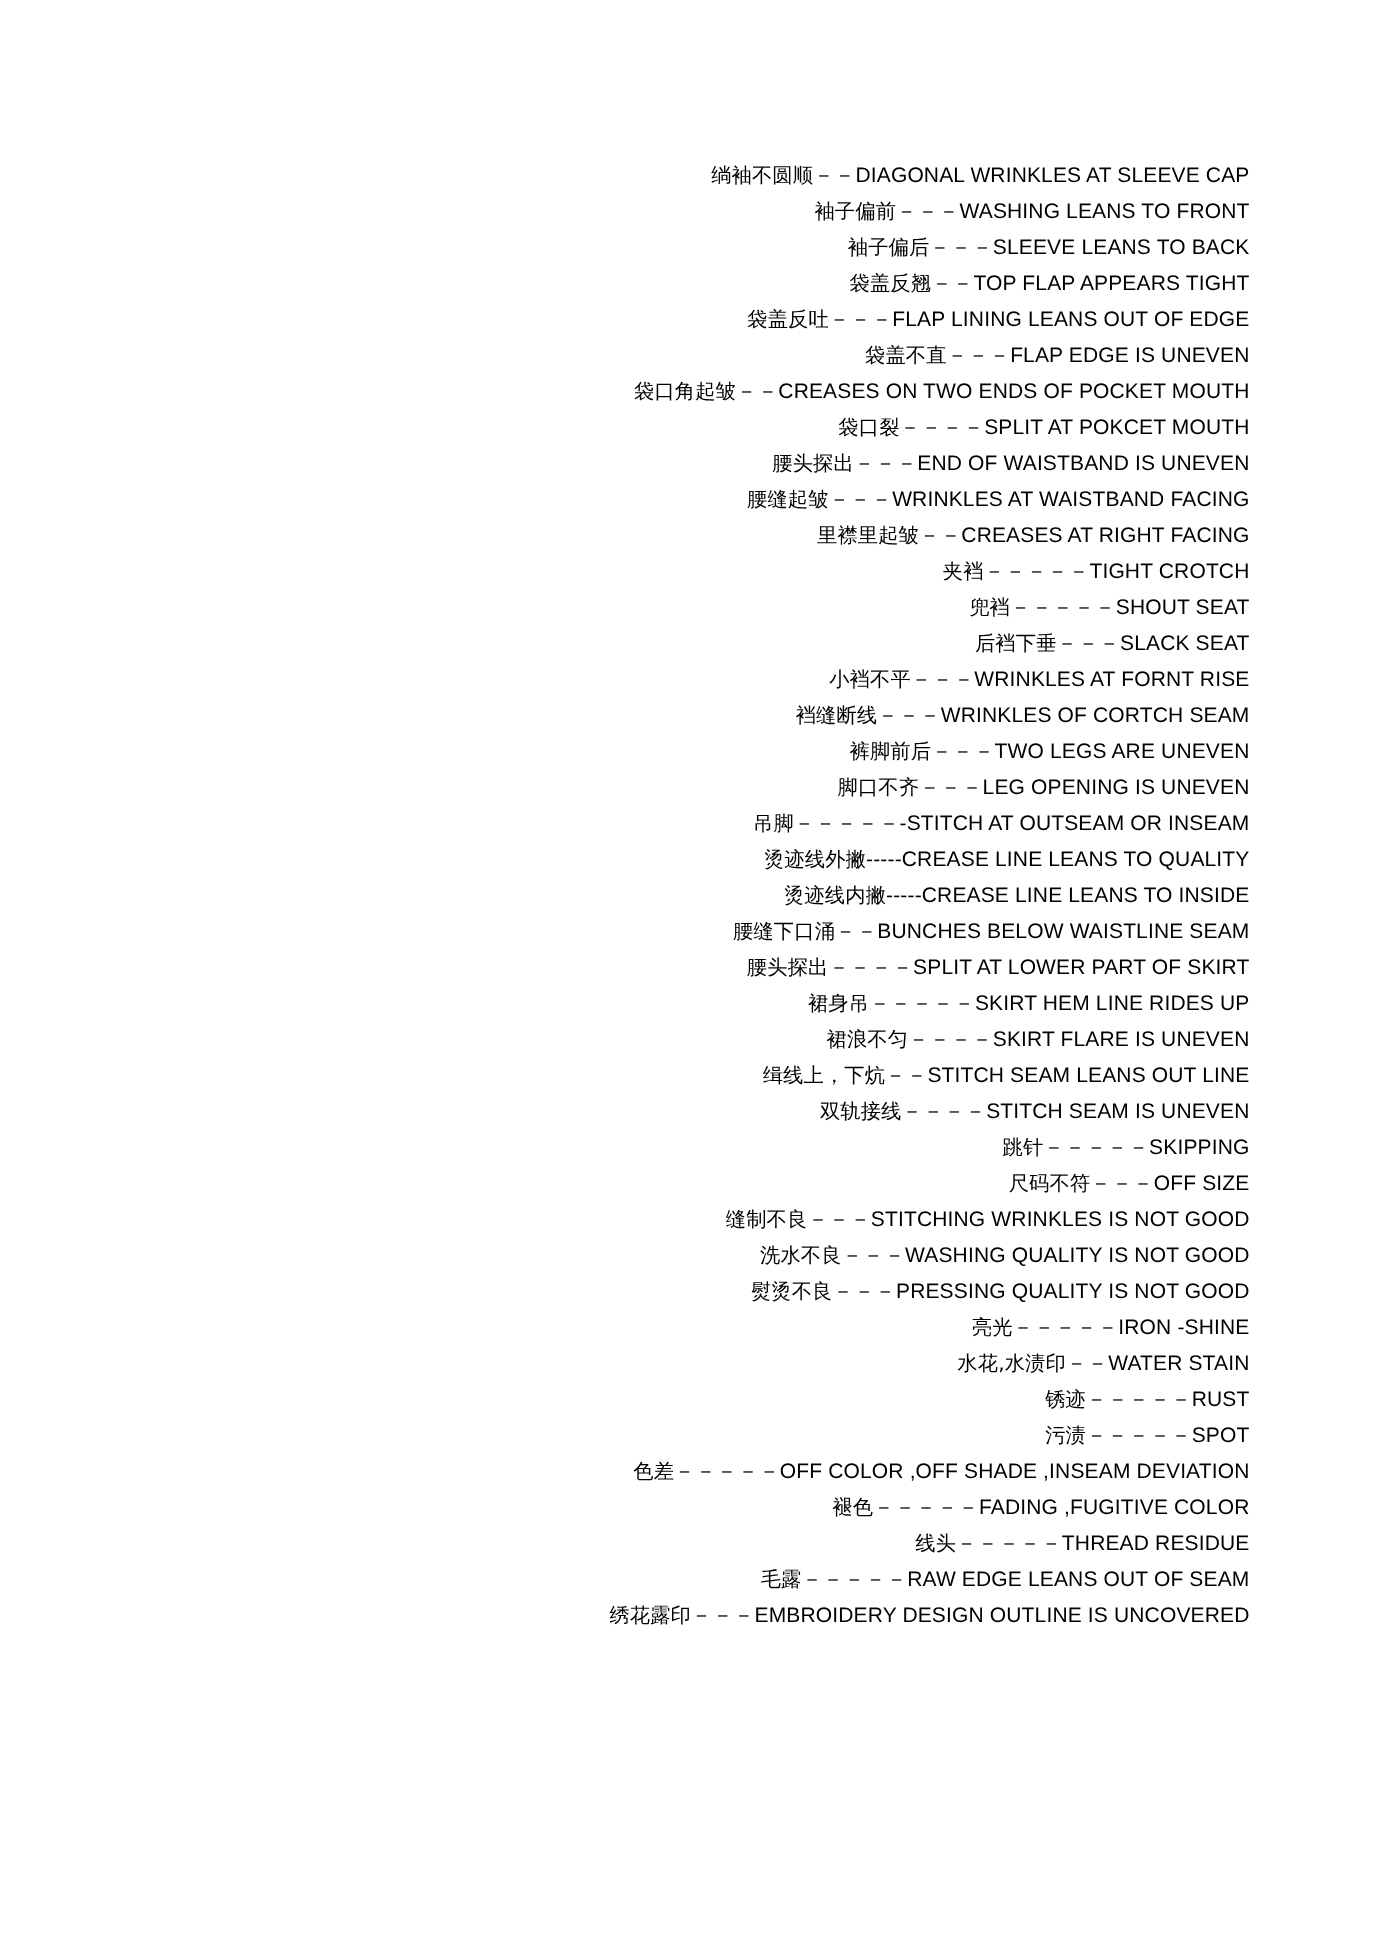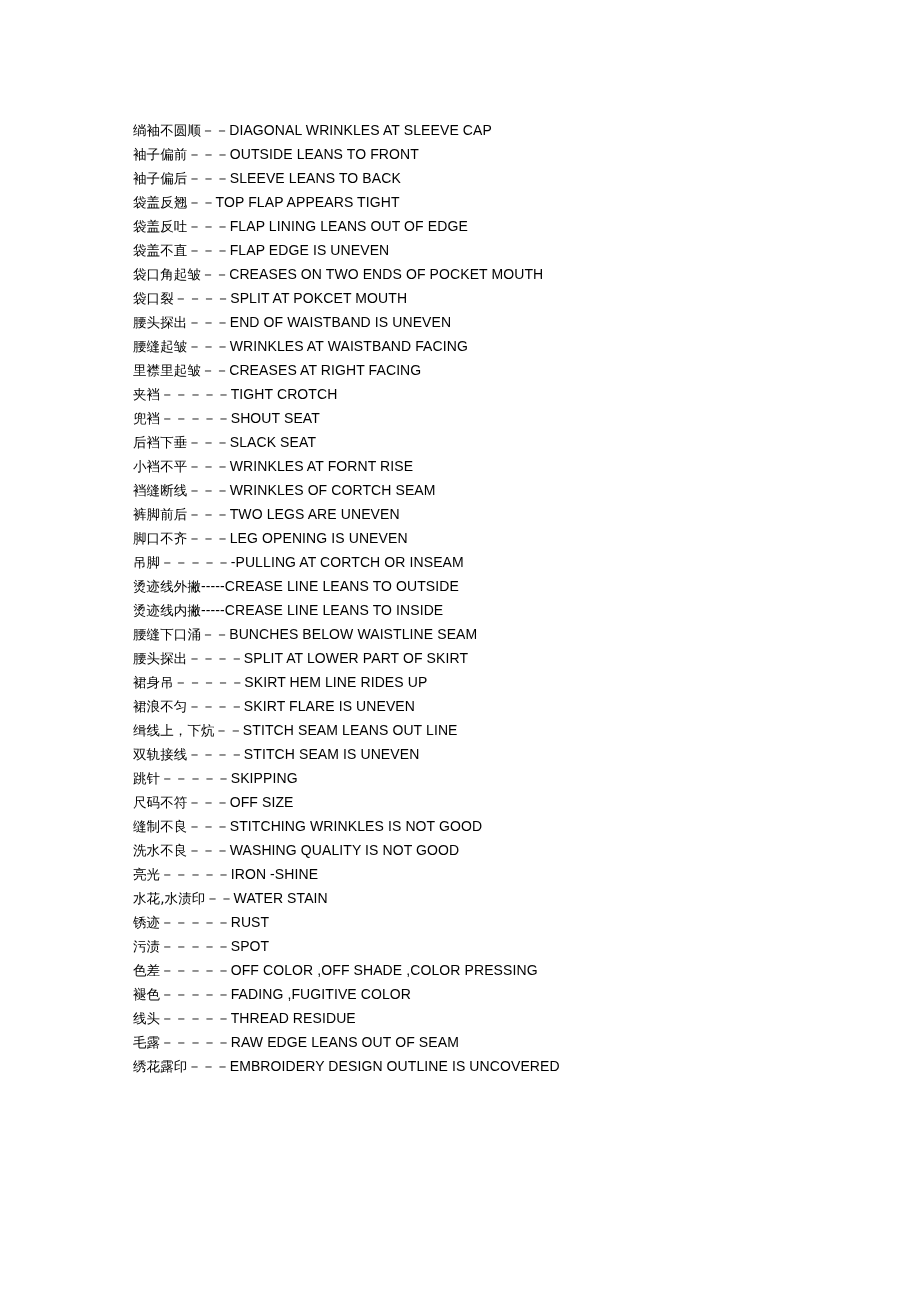--- a/index.html
+++ b/index.html
@@ -17,75 +17,77 @@
   .page {
     position: relative;
     width: 920px;
     height: 1302px;
     background: #ffffff;
     box-sizing: border-box;
   }
   .glossary {
     position: absolute;
     left: 133px;
-    top: 118px;
+    top: 104px;
     width: 700px;
+    text-align: right;
   }
   .entry {
     font-size: 14px;
     line-height: 24px;
     height: 24px;
     white-space: pre;
     color: #000000;
     letter-spacing: 0.1px;
   }
   .entry .cn {
     font-family: "DejaVu Sans", "Liberation Sans", sans-serif;
     font-size: 13.5px;
   }
 </style>
 </head>
 <body>
 
 <div class="page">
   <div class="glossary" id="glossary">
       <div class="entry"><span class="cn">绱袖不圆顺</span><span class="sep">－－</span><span class="en">DIAGONAL WRINKLES AT SLEEVE CAP</span></div>
-      <div class="entry"><span class="cn">袖子偏前</span><span class="sep">－－－</span><span class="en">OUTSIDE LEANS TO FRONT</span></div>
+      <div class="entry"><span class="cn">袖子偏前</span><span class="sep">－－－</span><span class="en">WASHING LEANS TO FRONT</span></div>
       <div class="entry"><span class="cn">袖子偏后</span><span class="sep">－－－</span><span class="en">SLEEVE LEANS TO BACK</span></div>
       <div class="entry"><span class="cn">袋盖反翘</span><span class="sep">－－</span><span class="en">TOP FLAP APPEARS TIGHT</span></div>
       <div class="entry"><span class="cn">袋盖反吐</span><span class="sep">－－－</span><span class="en">FLAP LINING LEANS OUT OF EDGE</span></div>
       <div class="entry"><span class="cn">袋盖不直</span><span class="sep">－－－</span><span class="en">FLAP EDGE IS UNEVEN</span></div>
       <div class="entry"><span class="cn">袋口角起皱</span><span class="sep">－－</span><span class="en">CREASES ON TWO ENDS OF POCKET MOUTH</span></div>
       <div class="entry"><span class="cn">袋口裂</span><span class="sep">－－－－</span><span class="en">SPLIT AT POKCET MOUTH</span></div>
       <div class="entry"><span class="cn">腰头探出</span><span class="sep">－－－</span><span class="en">END OF WAISTBAND IS UNEVEN</span></div>
       <div class="entry"><span class="cn">腰缝起皱</span><span class="sep">－－－</span><span class="en">WRINKLES AT WAISTBAND FACING</span></div>
       <div class="entry"><span class="cn">里襟里起皱</span><span class="sep">－－</span><span class="en">CREASES AT RIGHT FACING</span></div>
       <div class="entry"><span class="cn">夹裆</span><span class="sep">－－－－－</span><span class="en">TIGHT CROTCH</span></div>
       <div class="entry"><span class="cn">兜裆</span><span class="sep">－－－－－</span><span class="en">SHOUT SEAT</span></div>
       <div class="entry"><span class="cn">后裆下垂</span><span class="sep">－－－</span><span class="en">SLACK SEAT</span></div>
       <div class="entry"><span class="cn">小裆不平</span><span class="sep">－－－</span><span class="en">WRINKLES AT FORNT RISE</span></div>
       <div class="entry"><span class="cn">裆缝断线</span><span class="sep">－－－</span><span class="en">WRINKLES OF CORTCH SEAM</span></div>
       <div class="entry"><span class="cn">裤脚前后</span><span class="sep">－－－</span><span class="en">TWO LEGS ARE UNEVEN</span></div>
       <div class="entry"><span class="cn">脚口不齐</span><span class="sep">－－－</span><span class="en">LEG OPENING IS UNEVEN</span></div>
-      <div class="entry"><span class="cn">吊脚</span><span class="sep">－－－－－-</span><span class="en">PULLING AT CORTCH OR INSEAM</span></div>
-      <div class="entry"><span class="cn">烫迹线外撇</span><span class="sep">-----</span><span class="en">CREASE LINE LEANS TO OUTSIDE</span></div>
+      <div class="entry"><span class="cn">吊脚</span><span class="sep">－－－－－-</span><span class="en">STITCH AT OUTSEAM OR INSEAM</span></div>
+      <div class="entry"><span class="cn">烫迹线外撇</span><span class="sep">-----</span><span class="en">CREASE LINE LEANS TO QUALITY</span></div>
       <div class="entry"><span class="cn">烫迹线内撇</span><span class="sep">-----</span><span class="en">CREASE LINE LEANS TO INSIDE</span></div>
       <div class="entry"><span class="cn">腰缝下口涌</span><span class="sep">－－</span><span class="en">BUNCHES BELOW WAISTLINE SEAM</span></div>
       <div class="entry"><span class="cn">腰头探出</span><span class="sep">－－－－</span><span class="en">SPLIT AT LOWER PART OF SKIRT</span></div>
       <div class="entry"><span class="cn">裙身吊</span><span class="sep">－－－－－</span><span class="en">SKIRT HEM LINE RIDES UP</span></div>
       <div class="entry"><span class="cn">裙浪不匀</span><span class="sep">－－－－</span><span class="en">SKIRT FLARE IS UNEVEN</span></div>
       <div class="entry"><span class="cn">缉线上，下炕</span><span class="sep">－－</span><span class="en">STITCH SEAM LEANS OUT LINE</span></div>
       <div class="entry"><span class="cn">双轨接线</span><span class="sep">－－－－</span><span class="en">STITCH SEAM IS UNEVEN</span></div>
       <div class="entry"><span class="cn">跳针</span><span class="sep">－－－－－</span><span class="en">SKIPPING</span></div>
       <div class="entry"><span class="cn">尺码不符</span><span class="sep">－－－</span><span class="en">OFF SIZE</span></div>
       <div class="entry"><span class="cn">缝制不良</span><span class="sep">－－－</span><span class="en">STITCHING WRINKLES IS NOT GOOD</span></div>
       <div class="entry"><span class="cn">洗水不良</span><span class="sep">－－－</span><span class="en">WASHING QUALITY IS NOT GOOD</span></div>
+      <div class="entry"><span class="cn">熨烫不良</span><span class="sep">－－－</span><span class="en">PRESSING QUALITY IS NOT GOOD</span></div>
       <div class="entry"><span class="cn">亮光</span><span class="sep">－－－－－</span><span class="en">IRON -SHINE</span></div>
       <div class="entry"><span class="cn">水花,水渍印</span><span class="sep">－－</span><span class="en">WATER STAIN</span></div>
       <div class="entry"><span class="cn">锈迹</span><span class="sep">－－－－－</span><span class="en">RUST</span></div>
       <div class="entry"><span class="cn">污渍</span><span class="sep">－－－－－</span><span class="en">SPOT</span></div>
-      <div class="entry"><span class="cn">色差</span><span class="sep">－－－－－</span><span class="en">OFF COLOR ,OFF SHADE ,COLOR PRESSING</span></div>
+      <div class="entry"><span class="cn">色差</span><span class="sep">－－－－－</span><span class="en">OFF COLOR ,OFF SHADE ,INSEAM DEVIATION</span></div>
       <div class="entry"><span class="cn">褪色</span><span class="sep">－－－－－</span><span class="en">FADING ,FUGITIVE COLOR</span></div>
       <div class="entry"><span class="cn">线头</span><span class="sep">－－－－－</span><span class="en">THREAD RESIDUE</span></div>
       <div class="entry"><span class="cn">毛露</span><span class="sep">－－－－－</span><span class="en">RAW EDGE LEANS OUT OF SEAM</span></div>
       <div class="entry"><span class="cn">绣花露印</span><span class="sep">－－－</span><span class="en">EMBROIDERY DESIGN OUTLINE IS UNCOVERED</span></div>
     </div>
 </div>
 
 </body></html>

